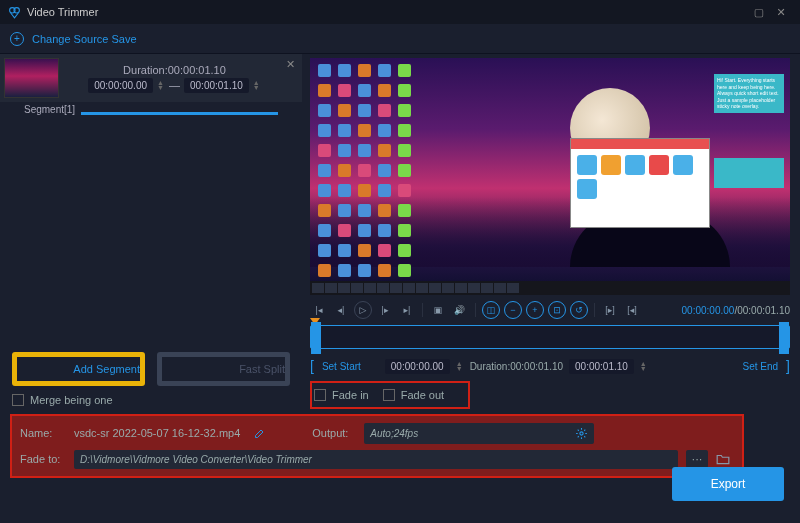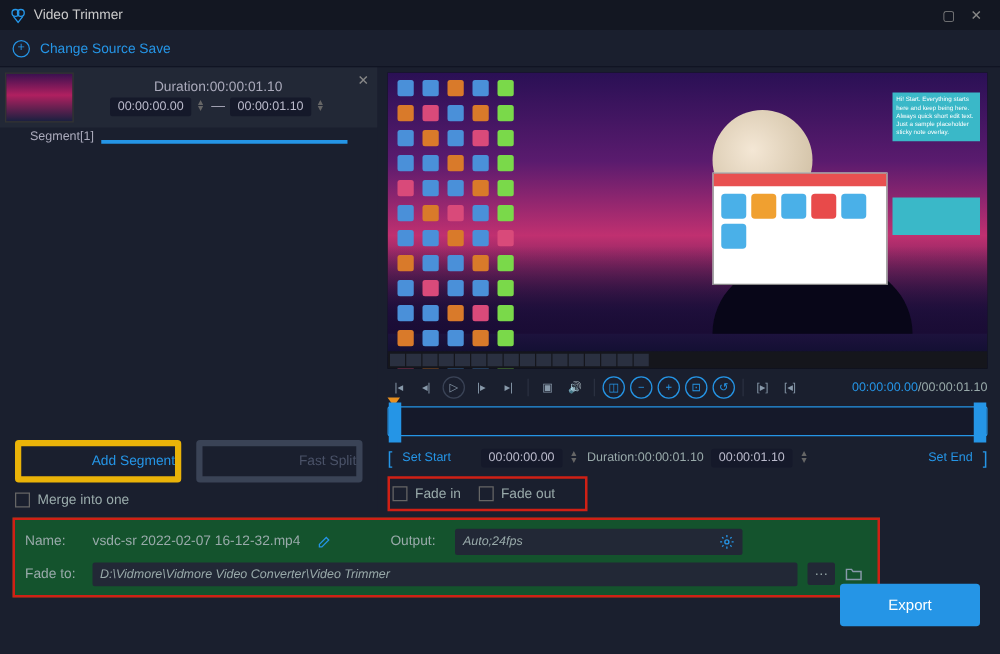--- a/index.html
+++ b/index.html
@@ -61,21 +61,21 @@
   .timeline { height:24px; background:#15192a; margin:4px 0; position:relative; border:1px solid #2595e6; border-radius:2px; }
   .tl-head { position:absolute; left:0; top:-4px; width:10px; height:32px; background:#2595e6; }
   .tl-tail { position:absolute; right:0; top:-4px; width:10px; height:32px; background:#2595e6; }
   .tl-play { position:absolute; left:-1px; top:-8px; width:0;height:0;border-left:5px solid transparent;border-right:5px solid transparent;border-top:7px solid #e89020; }
   .setrow { height:26px; display:flex; align-items:center; gap:6px; font-size:10px; }
   .brk { color:#2595e6; font-size:14px; }
   .setbtn { color:#2595e6; cursor:pointer; padding:0 2px; }
   .setrow .timebox { min-width:64px; }
   .durlong { color:#9aa; }
   .faderow { height:28px; display:flex; align-items:center; gap:14px; padding:4px 2px; border:2px solid #d02015; margin-top:2px; width:160px; }
-  .bottom-block { border:2px solid #d02015; margin: 2px 96px 6px 10px; padding:4px 8px; background:#14532d; }
+  .bottom-block { border:2px solid #d02015; margin: 2px 56px 6px 10px; padding:4px 8px; background:#7f1d1d; }
   .brow { display:flex; align-items:center; gap:8px; height:26px; color:#9aa; }
   .brow .lbl { width:46px; }
   .pathbox { flex:1; background:#222836; color:#9aa; padding:4px 6px; border-radius:2px; font-size:10px; display:flex; align-items:center;font-style:italic; }
   .editp { color:#2595e6; margin-left:6px; }
   .gear { color:#2595e6; }
   .dots { width:22px; text-align:center; background:#222836; padding:3px 0; border-radius:2px; cursor:pointer; }
   .foldic { width:18px; text-align:center; color:#8899aa; }
   .export { position:absolute; right:16px; bottom:22px; width:112px; height:34px; background:#2595e6; color:#fff; display:flex; align-items:center; justify-content:center; border-radius:3px; cursor:pointer; font-size:12px; }
   svg { display:block; }
 </style>
@@ -131,21 +131,21 @@
       <div class="seg-prog"></div>
     </div>
     <div class="left-fill"></div>
     <div class="left-bottom">
       <div class="btn-row">
         <div class="btn">Add Segment</div>
         <div class="btn dim">Fast Split</div>
       </div>
       <label class="chk">
         <span class="chkbox"></span>
-        <span>Merge into one</span>
+        <span>Merge being one</span>
       </label>
     </div>
   </div>
 
   <div class="right">
     <div class="preview">
       <div class="desktop"></div>
       <div class="moon"></div>
       <div class="mountains"></div>
       <div class="hill"></div>
@@ -302,21 +302,21 @@
         <span class="chkbox"></span>
         <span>Fade out</span>
       </label>
     </div>
   </div>
 </div>
 
 <div class="bottom-block">
   <div class="brow">
     <span class="lbl">Name:</span>
-    <span>vsdc-sr 2022-02-07 16-12-32.mp4</span>
+    <span>vsdc-sr 2022-05-07 16-12-32.mp4</span>
     <span class="editp">
       <svg width="12" height="12" viewBox="0 0 24 24">
           <path d="M3 17l11-11 4 4-11 11H3v-4z" fill="none" stroke="#2595e6" stroke-width="2"></path>
         </svg>
     </span>
     <span style="width:30px"></span>
     <span class="lbl" style="width:44px">Output:</span>
     <div class="pathbox" style="flex:0 0 230px">
       <span>Auto;24fps</span>
       <span style="flex:1"></span>

